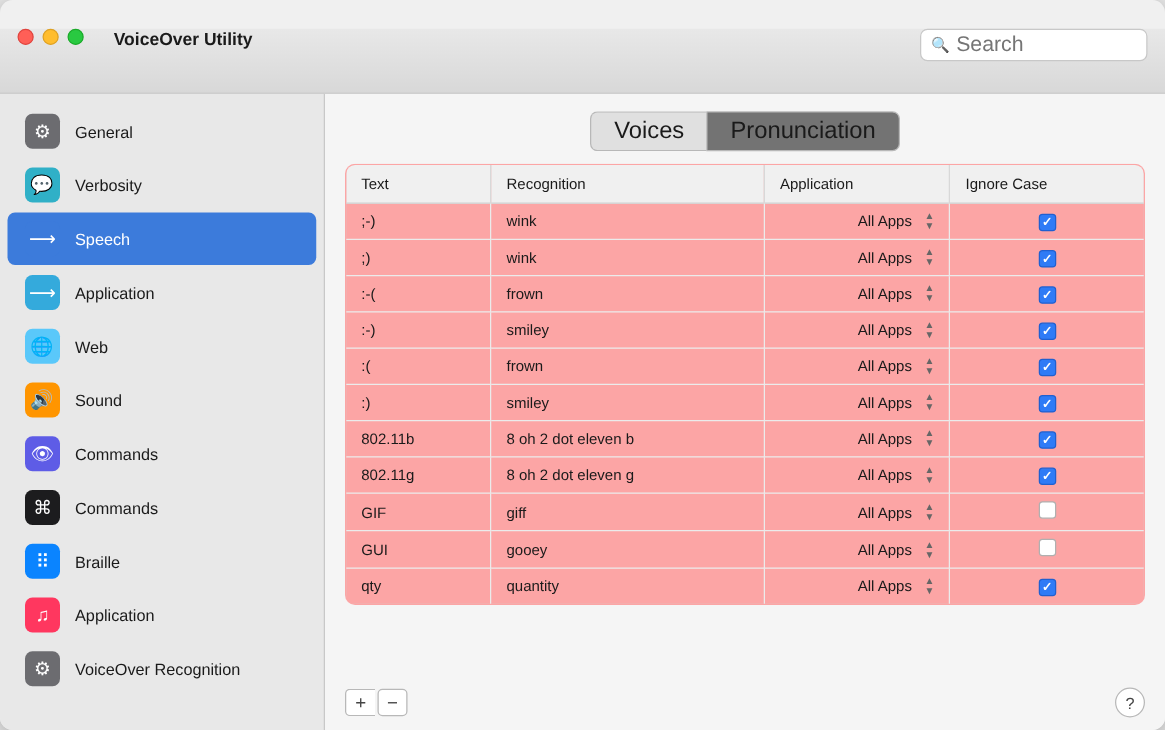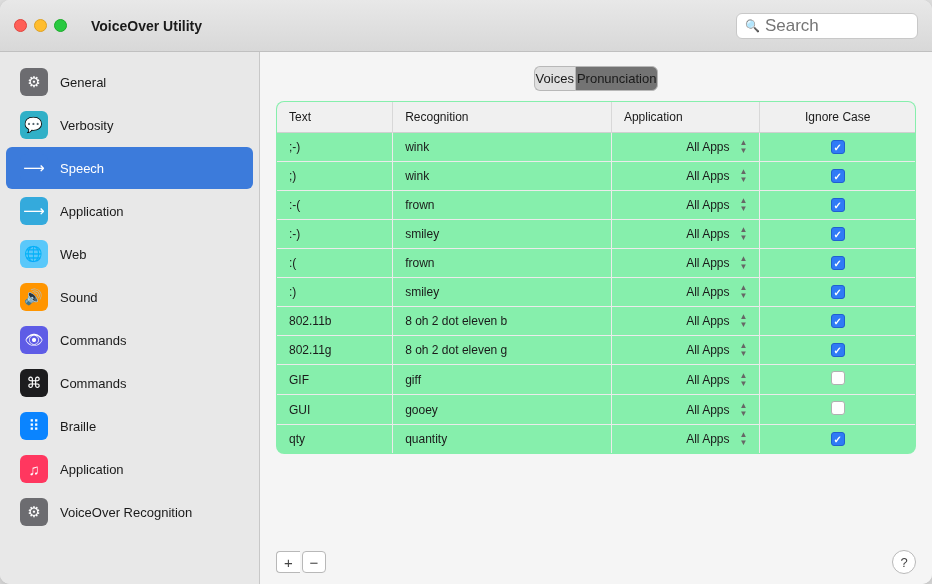--- a/index.html
+++ b/index.html
@@ -20,24 +20,24 @@
       border-radius: 10px;
       overflow: hidden;
       display: flex;
       flex-direction: column;
       box-shadow: 0 4px 20px rgba(0,0,0,0.3);
     }
     .titlebar {
       height: 52px;
       background: linear-gradient(to bottom, #e8e8e8, #d8d8d8);
       display: flex;
-      align-items: center;
       padding: 0 14px;
       border-bottom: 1px solid #c0c0c0;
       flex-shrink: 0;
+      margin-top: 23px;
     }
     .traffic-lights {
       display: flex;
       gap: 7px;
       margin-right: 16px;
     }
     .traffic-light {
       width: 13px;
       height: 13px;
       border-radius: 50%;
@@ -140,22 +140,22 @@
       overflow: hidden;
     }
     .tab-bar {
       display: flex;
       justify-content: center;
       padding: 14px 0 10px;
       gap: 0;
       flex-shrink: 0;
     }
     .tab-btn {
-      padding: 4px 1px;
-      font-size: 13px;
+      padding: 4px 18px;
+      font-size: 19px;
       cursor: pointer;
       background: #e0e0e0;
       border: 1px solid #b8b8b8;
       color: #1a1a1a;
     }
     .tab-btn:first-child {
       border-radius: 6px 0 0 6px;
       border-right: none;
     }
     .tab-btn:last-child {
@@ -167,21 +167,21 @@
       text-align: center;
     }
     .table-container {
       flex: 1;
       overflow: auto;
       padding: 0 16px 16px;
     }
     .data-table {
       width: 100%;
       border-collapse: collapse;
-      background: #86efac;
+      background: #fca5a5;
       border-radius: 8px;
       overflow: hidden;
       border: 1px solid #d0d0d0;
     }
     .data-table thead tr {
       background: #f0f0f0;
       border-bottom: 1px solid #d0d0d0;
     }
     .data-table th {
       text-align: left;
@@ -356,21 +356,21 @@
         </div>
 
       <div class="table-container">
         <table class="data-table">
           <thead>
             <tr>
 
             <th>Text</th>
                 <th>Recognition</th>
                 <th>Application</th>
-                <th style="text-align: center;">Ignore Case</th>
+                <th style="text-align: left;">Ignore Case</th>
               </tr>
           </thead>
           <tbody id="table-body">
 
           <tr>
                 <td>;-)</td>
                 <td>wink</td>
                 <td>
                   <div class="app-cell">All Apps<span class="stepper">▲<br>▼</span></div>
                 </td>

